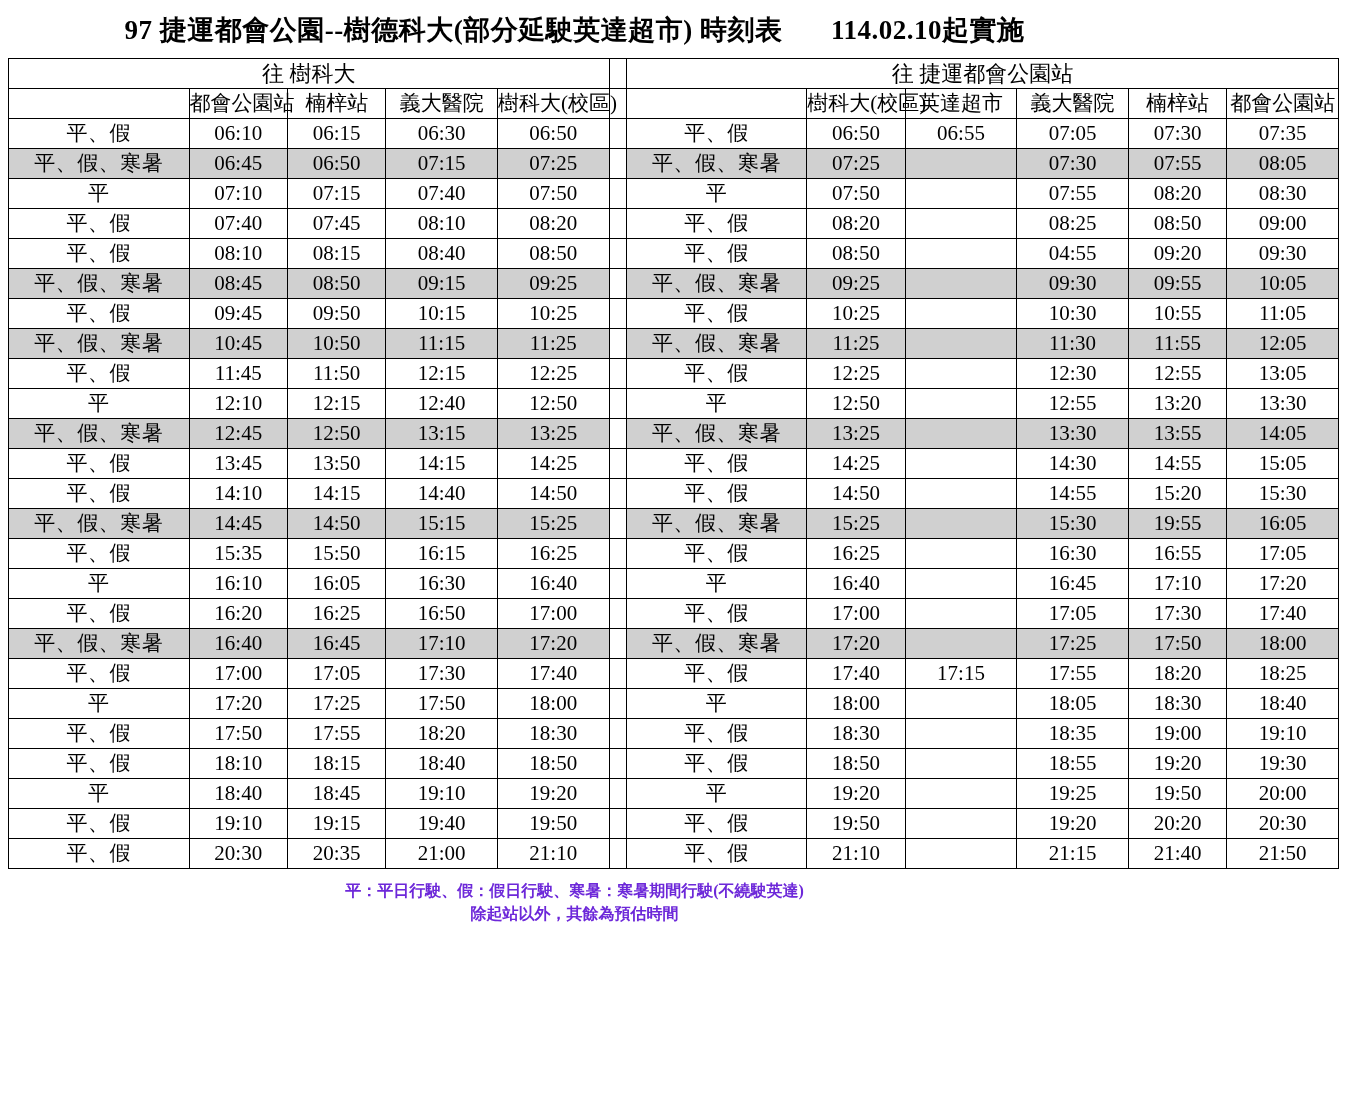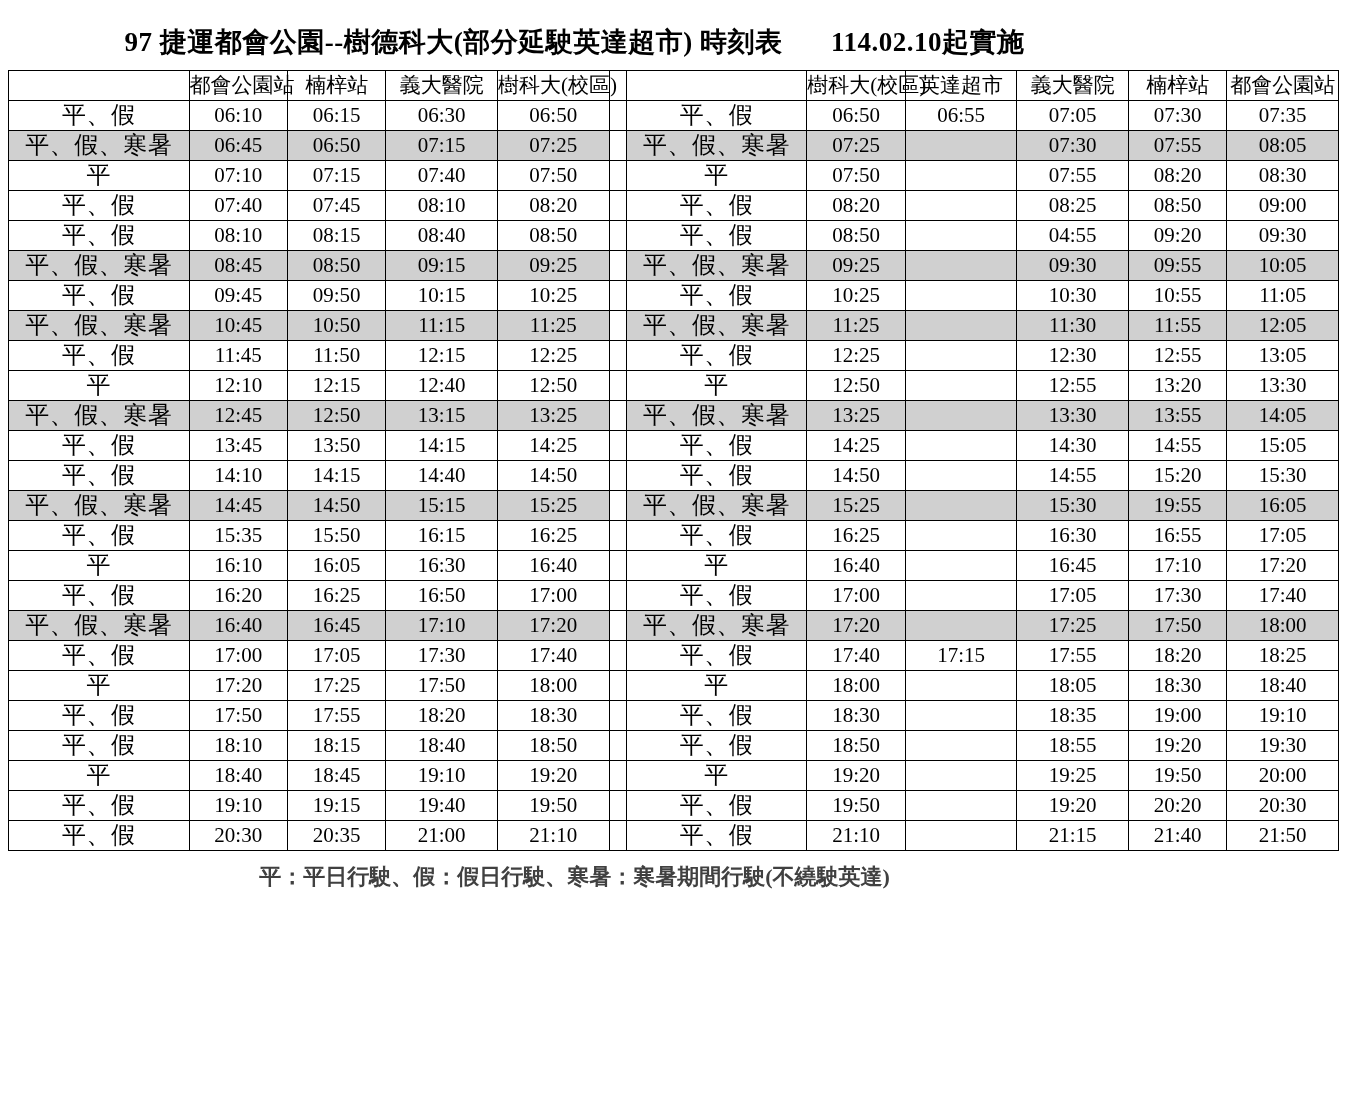--- a/index.html
+++ b/index.html
@@ -12,21 +12,21 @@
     height: 1112px;
     font-family: "Liberation Serif", serif;
     color: #000000;
     overflow: hidden;
   }
   .page {
     position: relative;
     width: 1149px;
     height: 1112px;
     box-sizing: border-box;
-    padding: 12px 8px;
+    padding: 0 8px;
     border-radius: 20px;
   }
   .title {
     text-align: center;
     font-size: 27px;
     font-weight: bold;
     letter-spacing: 0.5px;
     padding: 12px 0 10px 0;
     white-space: nowrap;
   }
@@ -67,27 +67,27 @@
     border-right: 1px solid #000000;
     background: #ffffff;
   }
   tr.shaded td {
     background: #d0d0d0;
   }
   tr.shaded td.spacer-col {
     background: #ffffff;
   }
   .daycol {
-    font-size: 24px;
+    font-size: 21px;
     letter-spacing: 0.5px;
   }
   .footer {
     text-align: center;
-    color: #404040;
-    font-size: 22px;
+    color: #6d28d9;
+    font-size: 16px;
     line-height: 1.45;
     padding-top: 10px;
     font-weight: bold;
   }
 </style>
 </head>
 <body>
 
 <div class="page">
 
@@ -108,20 +108,25 @@
       <col style="width:17px">
       <col style="width:178px">
       <col style="width:97px">
       <col style="width:110px">
       <col style="width:110px">
       <col style="width:97px">
       <col style="width:110px">
     </colgroup>
     <thead>
       <tr>
+        <td class="dirhead" colspan="5">往  樹科大</td>
+        <td class="spacer-col"></td>
+        <td class="dirhead" colspan="6">往  捷運都會公園站</td>
+      </tr>
+      <tr>
         <td class="colhead"></td>
         <td class="colhead">都會公園站</td>
         <td class="colhead">楠梓站</td>
         <td class="colhead">義大醫院</td>
         <td class="colhead">樹科大(校區)</td>
         <td class="spacer-col"></td>
         <td class="colhead"></td>
         <td class="colhead">樹科大(校區)</td>
         <td class="colhead">英達超市</td>
         <td class="colhead">義大醫院</td>
@@ -478,15 +483,16 @@
           <td></td>
           <td>21:15</td>
           <td>21:40</td>
           <td>21:50</td>
         </tr>
       </tbody>
   </table>
 
   <div class="footer">
     <div>平：平日行駛、假：假日行駛、寒暑：寒暑期間行駛(不繞駛英達)</div>
+    <div>除起站以外，其餘為預估時間</div>
   </div>
 
 </div>
 
 </body></html>

